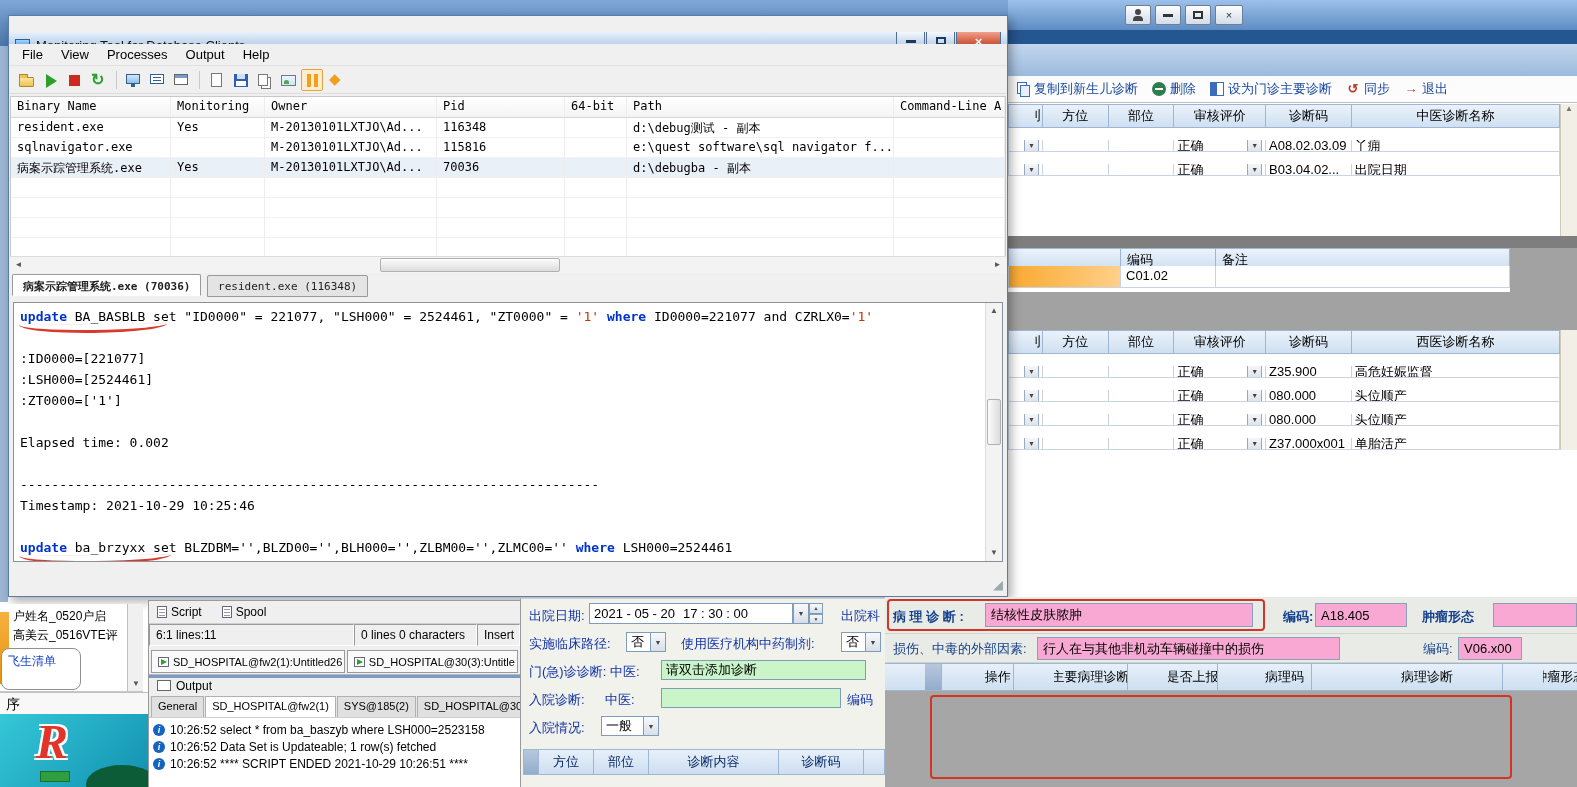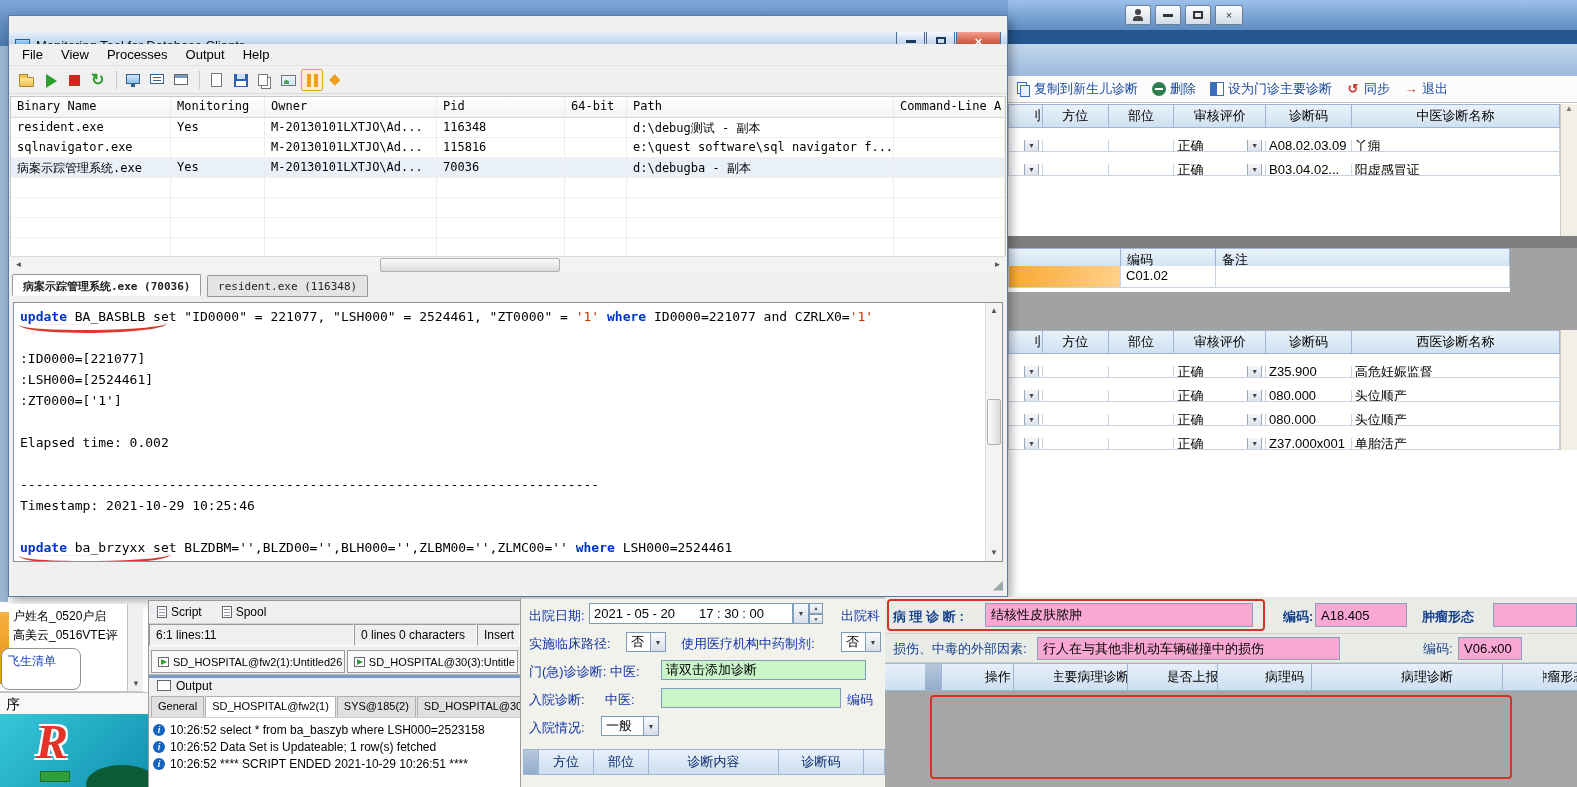--- a/index.html
+++ b/index.html
@@ -251,21 +251,21 @@
             <div class="dcell dc0">
               <span class="mini-combo">▼</span>
             </div>
             <div class="dcell dc1"></div>
             <div class="dcell dc2"></div>
             <div class="dcell dc3">
               <span class="combo-text">正确</span>
               <span class="mini-combo">▼</span>
             </div>
             <div class="dcell dc4">B03.04.02...</div>
-            <div class="dcell dc5">阳虚感冒证</div>
+            <div class="dcell dc5">出院日期</div>
           </div>
         </div>
     </div>
     <div class="sstrip" style="left:552px;top:104px;height:132px">▲</div>
 
     <div class="band-dark"></div>
 
     <div class="cs-head">
       <span class="cs-hc" style="width:112px"></span>
       <span class="cs-hc" style="width:95px">编码</span>
@@ -600,21 +600,21 @@
           <span class="info-ico">i</span>
           <span class="otext">10:26:52  **** SCRIPT ENDED 2021-10-29 10:26:51 ****</span>
         </div>
       </div>
   </div>
 
   <div class="form" style="left:520px;top:598px;width:365px;height:189px">
     <span class="f-label" style="left:8px;top:8px">出院日期:</span>
     <div class="f-input" style="left:68px;top:4px;width:204px;height:21px">
       <span>2021 - 05 - 20</span>
-      <span style="margin-left:24px">17 : 30 : 00</span>
+      <span style="margin-left:8px">17 : 30 : 00</span>
     </div>
     <span class="f-combo-btn" style="left:272px;top:4px;height:21px">▼</span>
     <span class="f-spinner" style="left:288px;top:4px;height:21px">
         <span>▲</span>
         <span>▼</span>
       </span>
     <span class="f-label" style="left:320px;top:8px">出院科</span>
 
     <span class="f-label" style="left:8px;top:36px">实施临床路径:</span>
     <div class="f-input" style="left:105px;top:33px;width:40px;height:20px;padding-right:16px">

